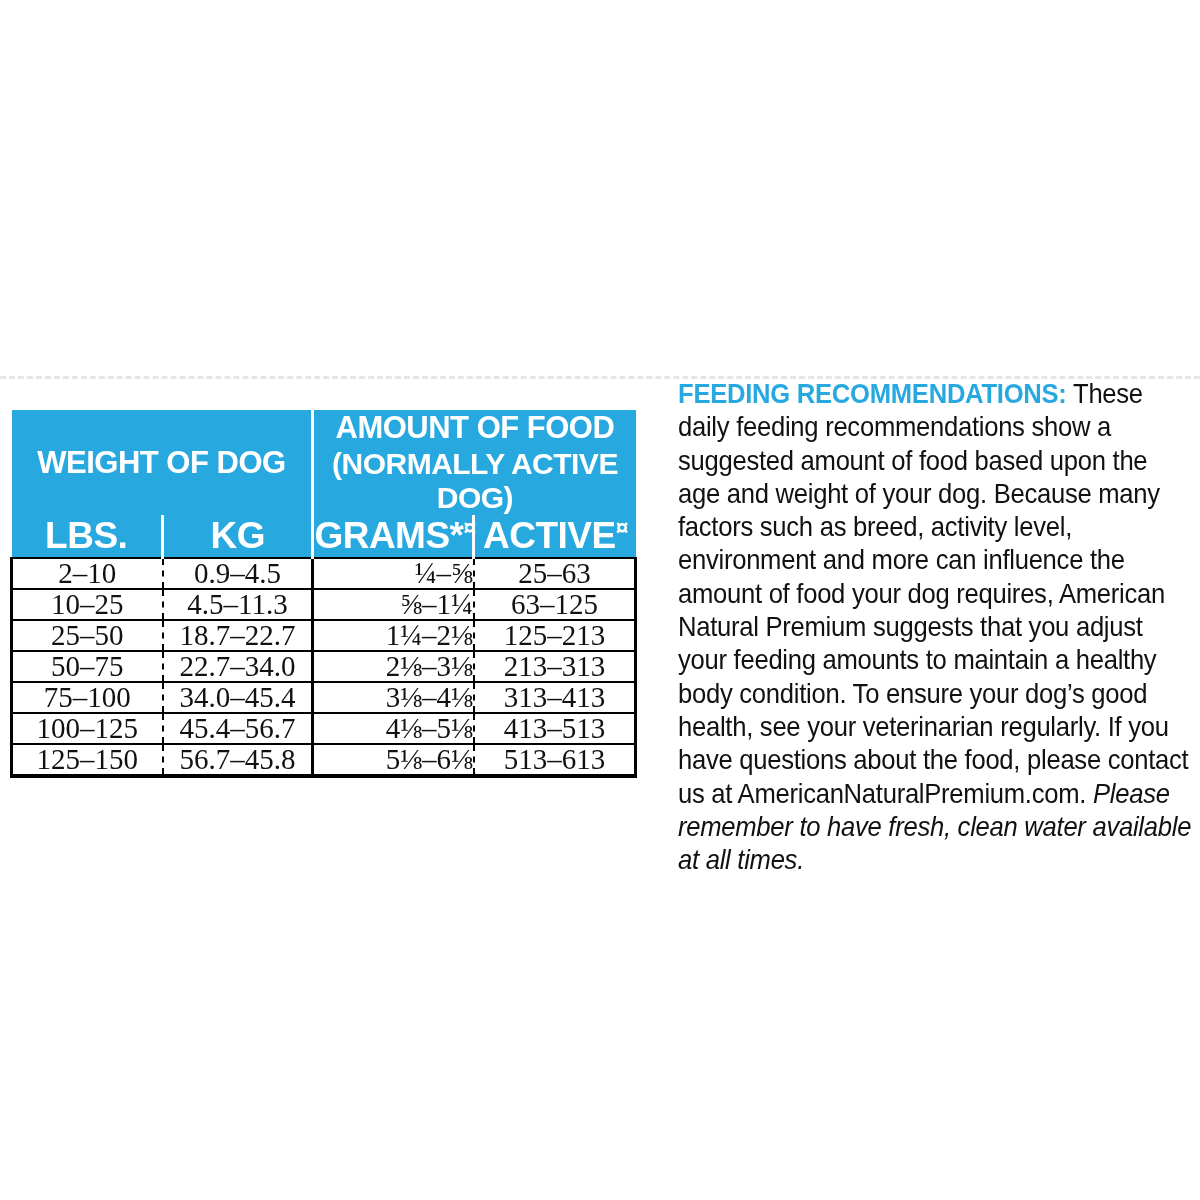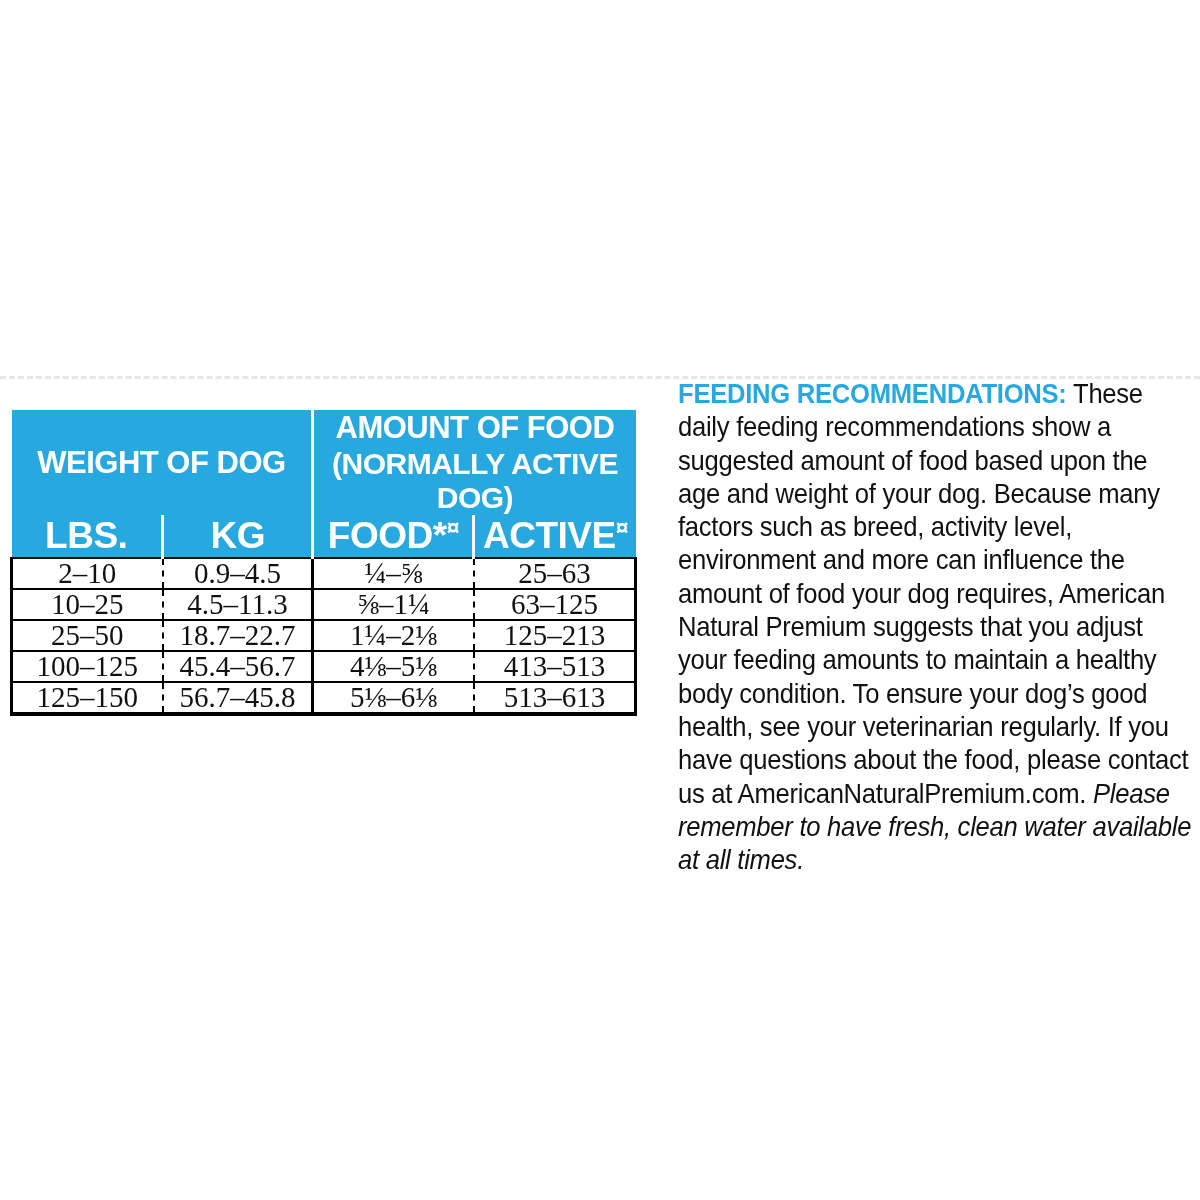--- a/index.html
+++ b/index.html
@@ -57,21 +57,21 @@
     text-align: center;
     vertical-align: middle;
     height: 22px;
     border-top: 2px solid #000000;
     border-bottom: 2px solid #000000;
     background: #ffffff;
     line-height: 1;
   }
   table.feed tbody td:nth-child(1) { border-left: 3px solid #000000; }
   table.feed tbody td:nth-child(2) { border-left: 2px dashed #000000; }
-  table.feed tbody td:nth-child(3) { border-left: 3px solid #000000; }
+  table.feed tbody td:nth-child(3) { border-left: 3px solid #000000; text-align: right; }
   table.feed tbody td:nth-child(4) { border-left: 2px dashed #000000; border-right: 3px solid #000000; }
   table.feed tbody tr:last-child td { border-bottom: 4px solid #000000; }
 
   .footnotes {
     position: absolute;
     left: 12px;
     top: 773px;
     width: 627px;
     font-size: 26px;
     letter-spacing: -0.5px;
@@ -120,21 +120,21 @@
             <div>WEIGHT OF DOG</div>
           </th>
           <th colspan="2" class="amount-th">
             <div>AMOUNT OF FOOD</div>
             <div class="line2">(NORMALLY ACTIVE DOG)</div>
           </th>
         </tr>
         <tr class="sub-row">
           <th><span>LBS.</span><sup></sup></th>
           <th><span>KG</span><sup></sup></th>
-          <th><span>FOOD*</span><sup>¤</sup></th>
+          <th><span>GRAMS*</span><sup>¤</sup></th>
           <th><span>ACTIVE</span><sup>¤</sup></th>
         </tr>
       </thead>
       <tbody id="table-body">
           <tr>
             <td>2–10</td>
             <td>0.9–4.5</td>
             <td>¼–⅝</td>
             <td>25–63</td>
           </tr>
@@ -142,20 +142,32 @@
             <td>10–25</td>
             <td>4.5–11.3</td>
             <td>⅝–1¼</td>
             <td>63–125</td>
           </tr>
           <tr>
             <td>25–50</td>
             <td>18.7–22.7</td>
             <td>1¼–2⅛</td>
             <td>125–213</td>
+          </tr>
+          <tr>
+            <td>50–75</td>
+            <td>22.7–34.0</td>
+            <td>2⅛–3⅛</td>
+            <td>213–313</td>
+          </tr>
+          <tr>
+            <td>75–100</td>
+            <td>34.0–45.4</td>
+            <td>3⅛–4⅛</td>
+            <td>313–413</td>
           </tr>
           <tr>
             <td>100–125</td>
             <td>45.4–56.7</td>
             <td>4⅛–5⅛</td>
             <td>413–513</td>
           </tr>
           <tr>
             <td>125–150</td>
             <td>56.7–45.8</td>

